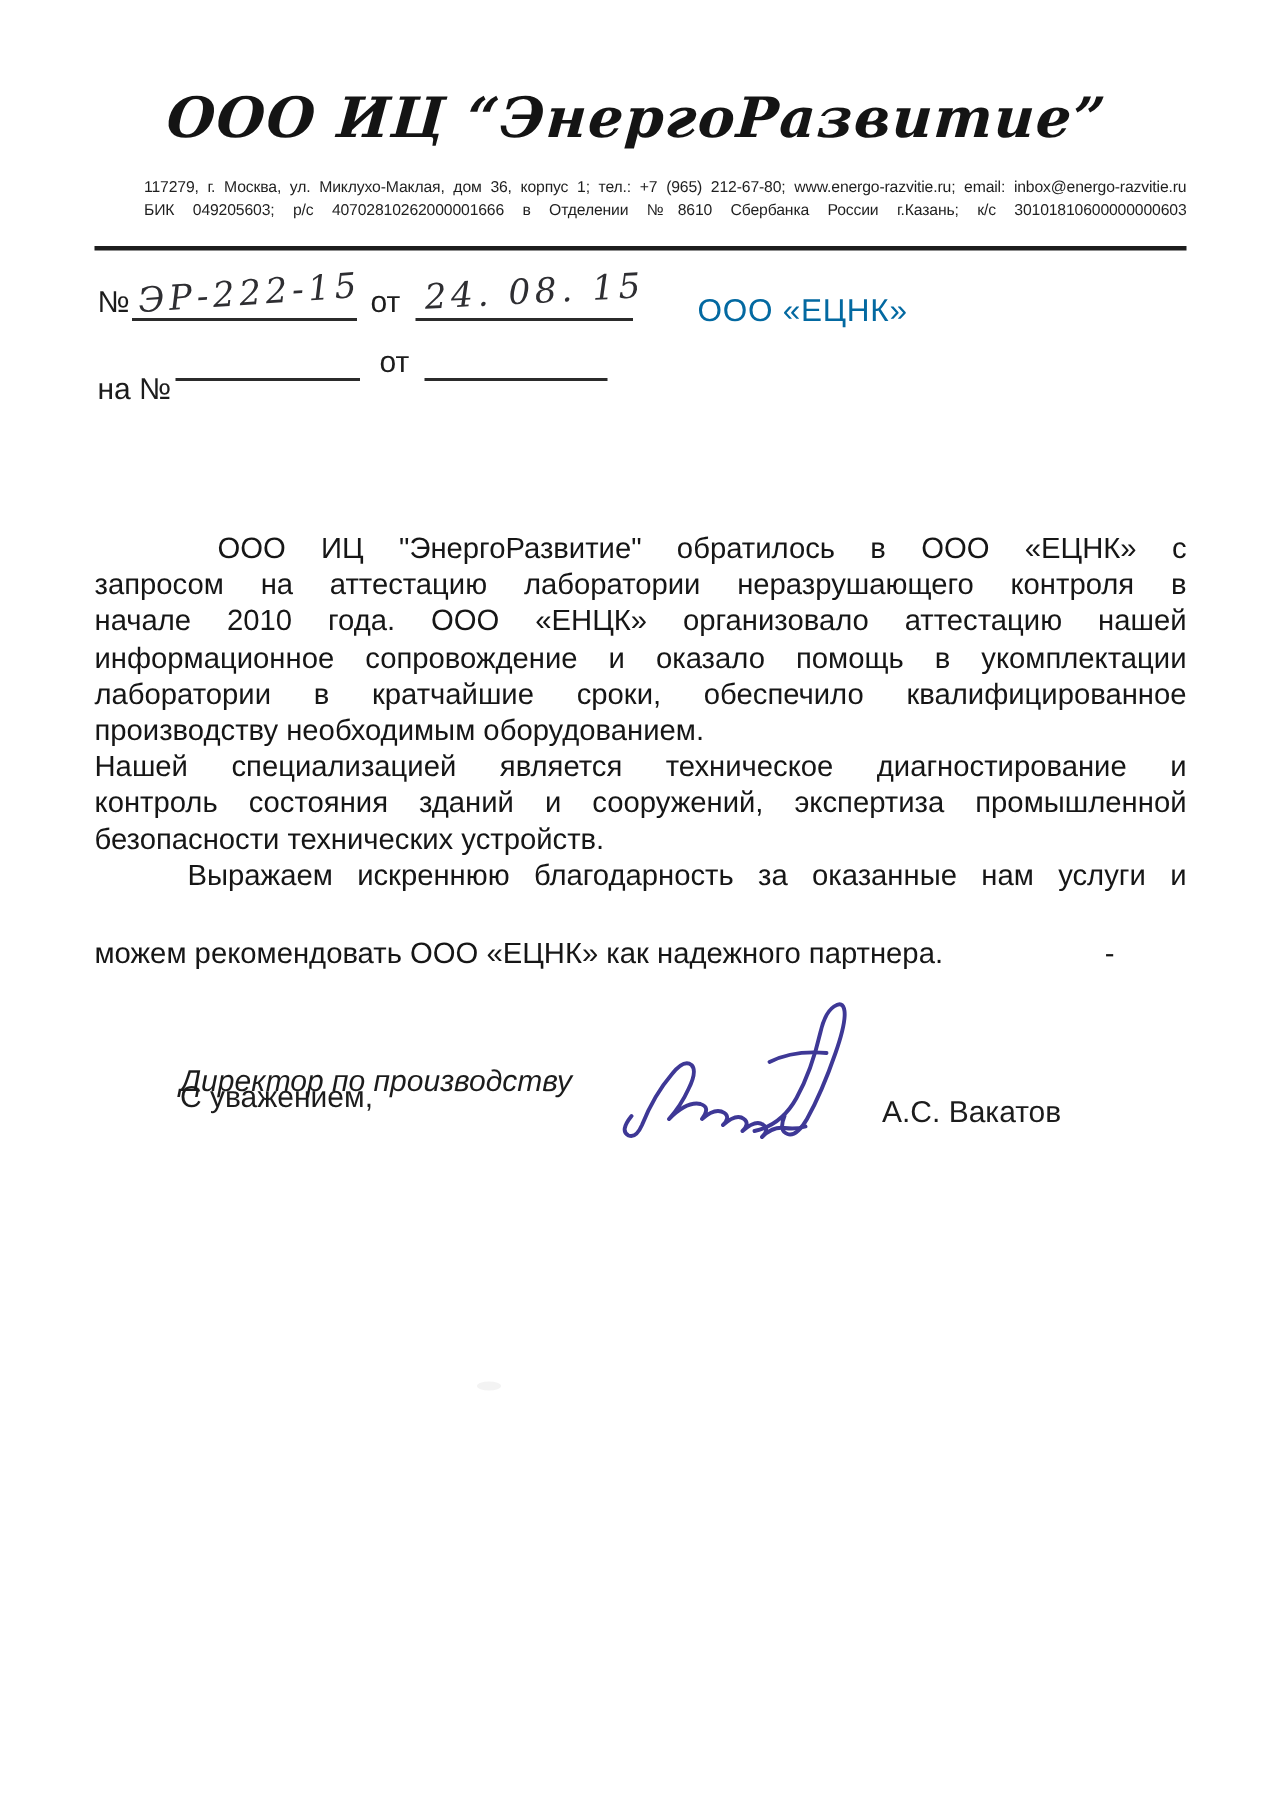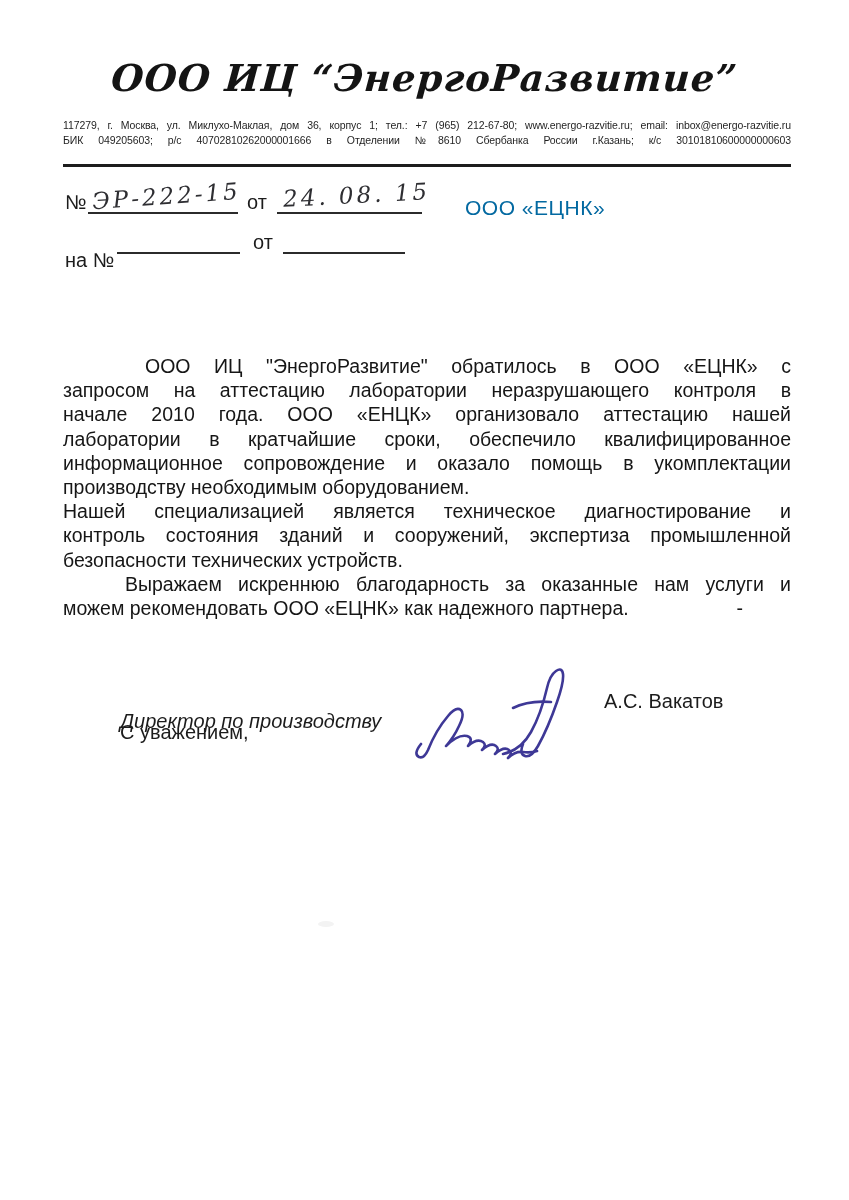--- a/index.html
+++ b/index.html
@@ -39,20 +39,21 @@
     width: 728px;
     font-size: 10.5px;
     letter-spacing: -0.1px;
     line-height: 14.5px;
     color: #1f1f1f;
   }
   .address .addr-line {
     text-align: justify;
     text-align-last: justify;
     white-space: normal;
+    margin-left: 33px;
   }
   .rule {
     position: absolute;
     top: 164px;
     left: 63px;
     width: 728px;
     height: 3px;
     background: #1d1d1d;
   }
   .lbl { position: absolute; font-size: 20px; }
@@ -93,31 +94,31 @@
     line-height: 24.2px;
     white-space: nowrap;
   }
   .just {
     white-space: normal;
     text-align: justify;
     text-align-last: justify;
   }
   .ind-a { padding-left: 82px; }
   .ind-b { padding-left: 62px; }
-  .p3-last { position: relative; }
+  .p3-last { position: relative; margin-top: 28px; }
   .dash {
     position: absolute;
     right: 48px;
     top: 0;
   }
 
   
   .closing   { position: absolute; top: 683px;  left: 120px; font-size: 20px; margin-top: 38px; }
   .job-title { position: absolute; top: 710px;  left: 120px; font-size: 20px; font-style: italic; }
-  .signer    { position: absolute; top: 690px;  left: 588px; font-size: 20px; margin-left: 16px; }
+  .signer    { position: absolute; top: 731px;  left: 588px; font-size: 20px; }
   .sig-wrap  { position: absolute; top: 650px;  left: 405px; width: 175px; height: 118px; }
   .sig-wrap svg { width: 100%; height: 100%; }
 
   .speck {
     position: absolute;
     top: 921px;
     left: 318px;
     width: 16px;
     height: 6px;
     border-radius: 50%;
@@ -150,22 +151,22 @@
 
   <div class="lbl" style="top:249px; left:65px;">на №</div>
   <div class="blank" style="top:230px; left:117px; width:123px;"></div>
   <div class="lbl" style="top:231px; left:253px;">от</div>
   <div class="blank" style="top:230px; left:283px; width:122px;"></div>
 
   <div class="body-text">
     <div class="line just ind-a">ООО ИЦ "ЭнергоРазвитие" обратилось в ООО «ЕЦНК» с</div>
     <div class="line just">запросом на аттестацию лаборатории неразрушающего контроля в</div>
     <div class="line just">начале 2010 года. ООО «ЕНЦК» организовало аттестацию нашей</div>
+    <div class="line just">информационное сопровождение и оказало помощь в укомплектации</div>
     <div class="line just">лаборатории в кратчайшие сроки, обеспечило квалифицированное</div>
-    <div class="line just">информационное сопровождение и оказало помощь в укомплектации</div>
     <div class="line">производству необходимым оборудованием.</div>
 
     <div class="line just">Нашей специализацией является техническое диагностирование и</div>
     <div class="line just">контроль состояния зданий и сооружений, экспертиза промышленной</div>
     <div class="line">безопасности технических устройств.</div>
 
     <div class="line just ind-b">Выражаем искреннюю благодарность за оказанные нам услуги и</div>
     <div class="line p3-last">
       <span>можем рекомендовать ООО «ЕЦНК» как надежного партнера.</span>
       <span class="dash">-</span>

